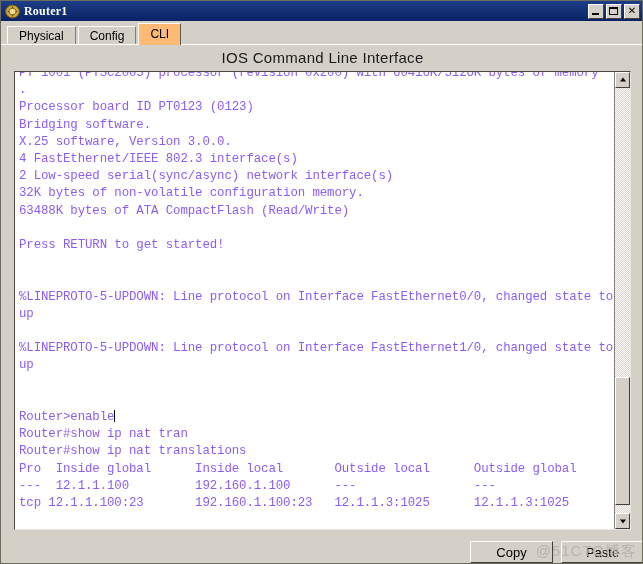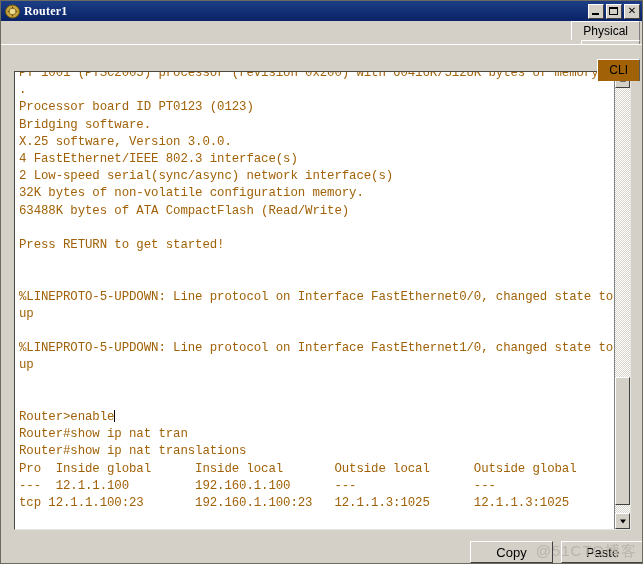--- a/index.html
+++ b/index.html
@@ -97,21 +97,20 @@
 
   
   .tabstrip {
     height: 24px;
     position: relative;
     background: #d4d0c8;
     padding-left: 6px;
     box-sizing: border-box;
     display: flex;
     align-items: flex-end;
-    flex-direction: column;
   }
   .tabstrip::after {
     content: "";
     position: absolute;
     left: 0; right: 0; bottom: 0;
     height: 1px;
     background: #ffffff;
   }
   .tab {
     height: 19px;
@@ -126,21 +125,21 @@
     box-sizing: border-box;
     margin-right: 2px;
     position: relative;
     cursor: pointer;
     white-space: nowrap;
   }
   .tab.active {
     height: 22px;
     line-height: 21px;
     z-index: 3;
-    background: #a16207;
+    background: #fdba74;
     border-right: 1px solid #5a5a55;
   }
 
   
   .panel {
     position: absolute;
     left: 0;
     top: 44px;
     width: 643px;
     height: 520px;
@@ -182,21 +181,21 @@
   .term-inner {
     position: absolute;
     left: 4px;
     top: -7px;
     right: 0;
   }
   .line {
     font-family: "Liberation Mono", monospace;
     font-size: 12.4px;
     line-height: 17.2px;
-    color: #a16207;
+    color: #8b5cf6;
     white-space: pre;
     letter-spacing: -0.1px;
   }
   .line.blank {
     color: transparent;
   }
   .cursor {
     display: inline-block;
     width: 1px;
     height: 12px;
@@ -341,20 +340,21 @@
     </span>
   </div>
 
   <div class="tabstrip">
     <div class="tab">Physical</div>
     <div class="tab">Config</div>
     <div class="tab active">CLI</div>
   </div>
 
   <div class="panel">
+    <div class="panel-title">IOS Command Line Interface</div>
 
     <div class="term-wrap">
       <div class="term">
         <div class="term-inner" id="term-inner">
             <div class="line">PT 1001 (PTSC2005) processor (revision 0x200) with 60416K/512UK bytes of memory</div>
             <div class="line">.</div>
             <div class="line">Processor board ID PT0123 (0123)</div>
             <div class="line">Bridging software.</div>
             <div class="line">X.25 software, Version 3.0.0.</div>
             <div class="line">4 FastEthernet/IEEE 802.3 interface(s)</div>

